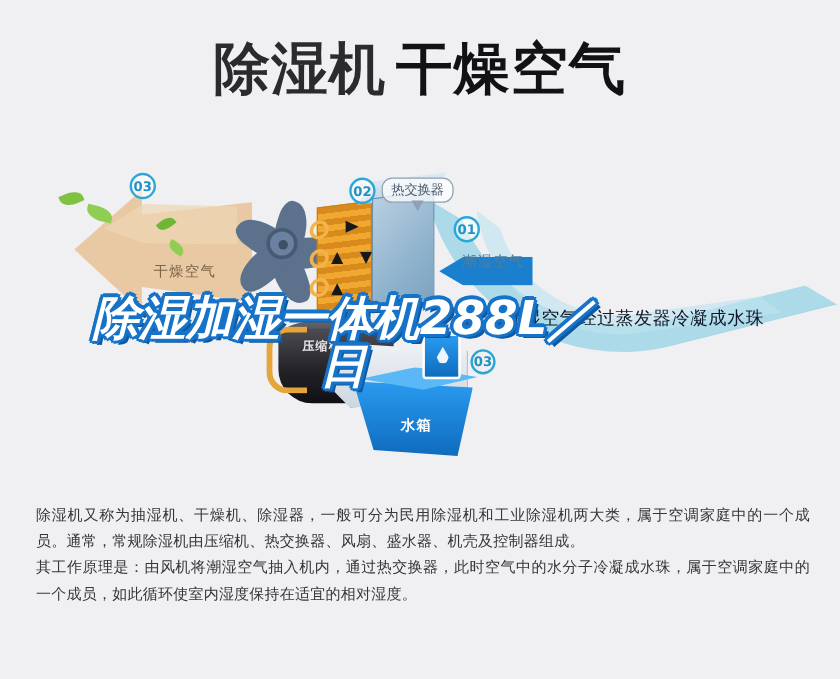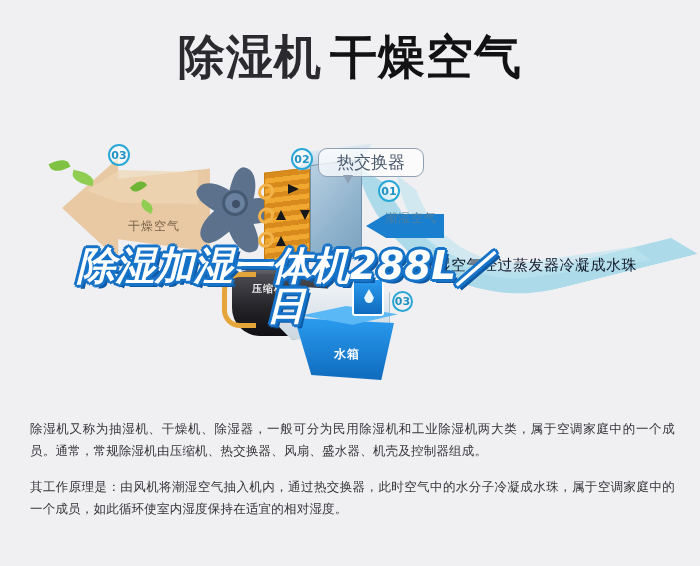--- a/index.html
+++ b/index.html
@@ -186,22 +186,22 @@
     font-size:11px; font-weight:bold;
     display:flex; align-items:center; justify-content:center;
     background:rgba(255,255,255,.55);
   }
   #cnum-03{ left:108px; top:26px; }
   #cnum-02{ left:291px; top:30px; }
   #cnum-01{ left:378px; top:62px; }
 
   #tag-exch{
     position:absolute; left:318px; top:30px;
-    padding:2px 18px; border:1.4px solid #8fa0b4; border-radius:9px;
-    font-size:17px; color:#4a5a6d; background:rgba(255,255,255,.75);
+    padding:2px 7px; border:1.4px solid #8fa0b4; border-radius:9px;
+    font-size:11px; color:#4a5a6d; background:rgba(255,255,255,.75);
   }
   #tag-exch:after{
     content:""; position:absolute; left:24px; bottom:-8px;
     border-left:5px solid transparent; border-right:5px solid transparent;
     border-top:9px solid #8fa0b4;
   }
   .humid-label{
     position:absolute; left:385px; top:92px;
     font-size:12px; color:#4f7f9c; letter-spacing:1px;
   }
@@ -233,21 +233,21 @@
        0   -3px 0 #1673c8,  0    3px 0 #1673c8,
        4px 4px 0 #0e59a3;
   }
 
   
   #body-copy{
     position:absolute; left:30px; top:418px; width:645px;
     font-size:12.5px; line-height:22px; color:#35353a;
     letter-spacing:.2px;
   }
-  #body-copy p{ margin-bottom:14px; text-align:justify; }
+  #body-copy p{ text-align:justify; }
   #body-copy p:last-child{ margin-bottom:0; }
 </style>
 </head>
 <body>
 
 <div id="title-bar">
   <span class="t1">除湿机</span><span class="t2">干燥空气</span>
 </div>
 
 <div id="diagram">

